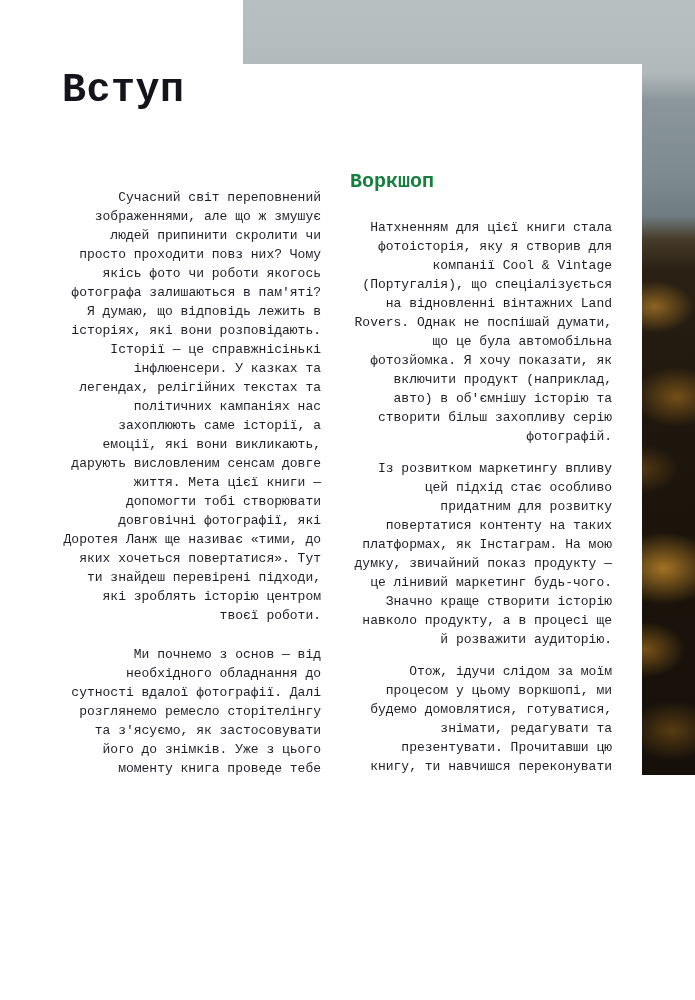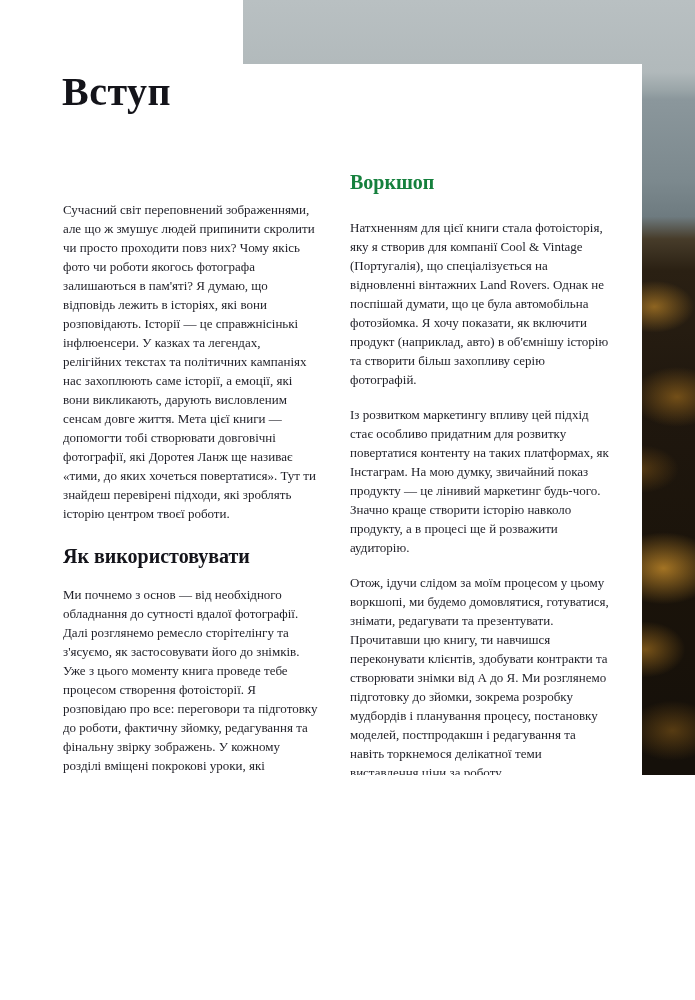--- a/index.html
+++ b/index.html
@@ -6,21 +6,21 @@
     margin: 0;
     padding: 0;
     background: #ffffff;
   }
   .page {
     position: relative;
     width: 695px;
     height: 775px;
     background: #ffffff;
     overflow: hidden;
-    font-family: Liberation Serif, serif;
+    font-family: Liberation Mono, monospace;
     color: #1e1e26;
   }
   
   .photo {
     position: absolute;
     left: 243px;
     top: 0;
     width: 452px;
     height: 902px;
     z-index: 1;
@@ -76,22 +76,22 @@
     left: 63px;
     top: 184px;
     width: 258px;
   }
   .col-right {
     left: 350px;
     top: 170px;
     width: 262px;
   }
   .col p {
-    margin: 16px 0 13px 0;
-    text-align: left;
+    margin: 4px 0 13px 0;
+    text-align: right;
   }
   .section-heading {
     margin: 20px 0 14px 0;
     font-size: 20px;
     line-height: 26px;
     font-weight: 700;
     color: #14141a;
   }
   .section-heading .line { display: block; }
   .workshop-heading {
@@ -119,21 +119,20 @@
 
   <div class="content-panel"></div>
 
   <div class="content">
 
     <h1 class="page-title">Вступ</h1>
 
     <div class="col col-left">
       <p>Сучасний світ переповнений зображеннями, але що ж змушує людей припинити скролити чи просто проходити повз них? Чому якісь фото чи роботи якогось фотографа залишаються в пам'яті? Я думаю, що відповідь лежить в історіях, які вони розповідають. Історії — це справжнісінькі інфлюенсери. У казках та легендах, релігійних текстах та політичних кампаніях нас захоплюють саме історії, а емоції, які вони викликають, дарують висловленим сенсам довге життя. Мета цієї книги — допомогти тобі створювати довговічні фотографії, які Доротея Ланж ще називає «тими, до яких хочеться повертатися». Тут ти знайдеш перевірені підходи, які зроблять історію центром твоєї роботи.</p>
       <h2 class="section-heading">
-        <span class="line">Як використовувати</span>
       </h2>
       <p>Ми почнемо з основ — від необхідного обладнання до сутності вдалої фотографії. Далі розглянемо ремесло сторітелінгу та з'ясуємо, як застосовувати його до знімків. Уже з цього моменту книга проведе тебе процесом створення фотоісторії. Я розповідаю про все: переговори та підготовку до роботи, фактичну зйомку, редагування та фінальну звірку зображень. У кожному розділі вміщені покрокові уроки, які ілюструють базові техніки та завдання. Вони стануть викликом для креативності та збагатять твій набір навичок. Також тут будуть поради, креативні огляди і купа реальних прикладів.</p>
     </div>
 
     <div class="col col-right">
       <h2 class="workshop-heading">Воркшоп</h2>
       <p>Натхненням для цієї книги стала фотоісторія, яку я створив для компанії Cool &amp; Vintage (Португалія), що спеціалізується на відновленні вінтажних Land Rovers. Однак не поспішай думати, що це була автомобільна фотозйомка. Я хочу показати, як включити продукт (наприклад, авто) в об'ємнішу історію та створити більш захопливу серію фотографій.</p>
       <p>Із розвитком маркетингу впливу цей підхід стає особливо придатним для розвитку повертатися контенту на таких платформах, як Інстаграм. На мою думку, звичайний показ продукту — це лінивий маркетинг будь-чого. Значно краще створити історію навколо продукту, а в процесі ще й розважити аудиторію.</p>
       <p>Отож, ідучи слідом за моїм процесом у цьому воркшопі, ми будемо домовлятися, готуватися, знімати, редагувати та презентувати. Прочитавши цю книгу, ти навчишся переконувати клієнтів, здобувати контракти та створювати знімки від А до Я. Ми розглянемо підготовку до зйомки, зокрема розробку мудбордів і планування процесу, постановку моделей, постпродакшн і редагування та навіть торкнемося делікатної теми виставлення ціни за роботу.</p>
     </div>

